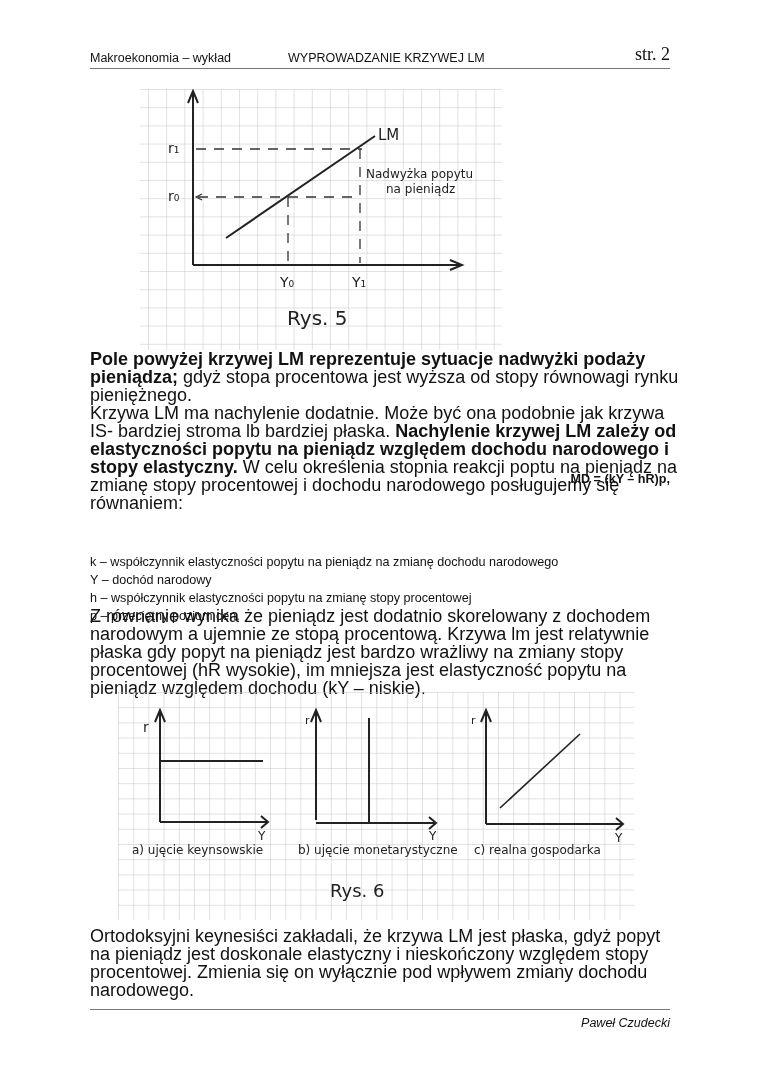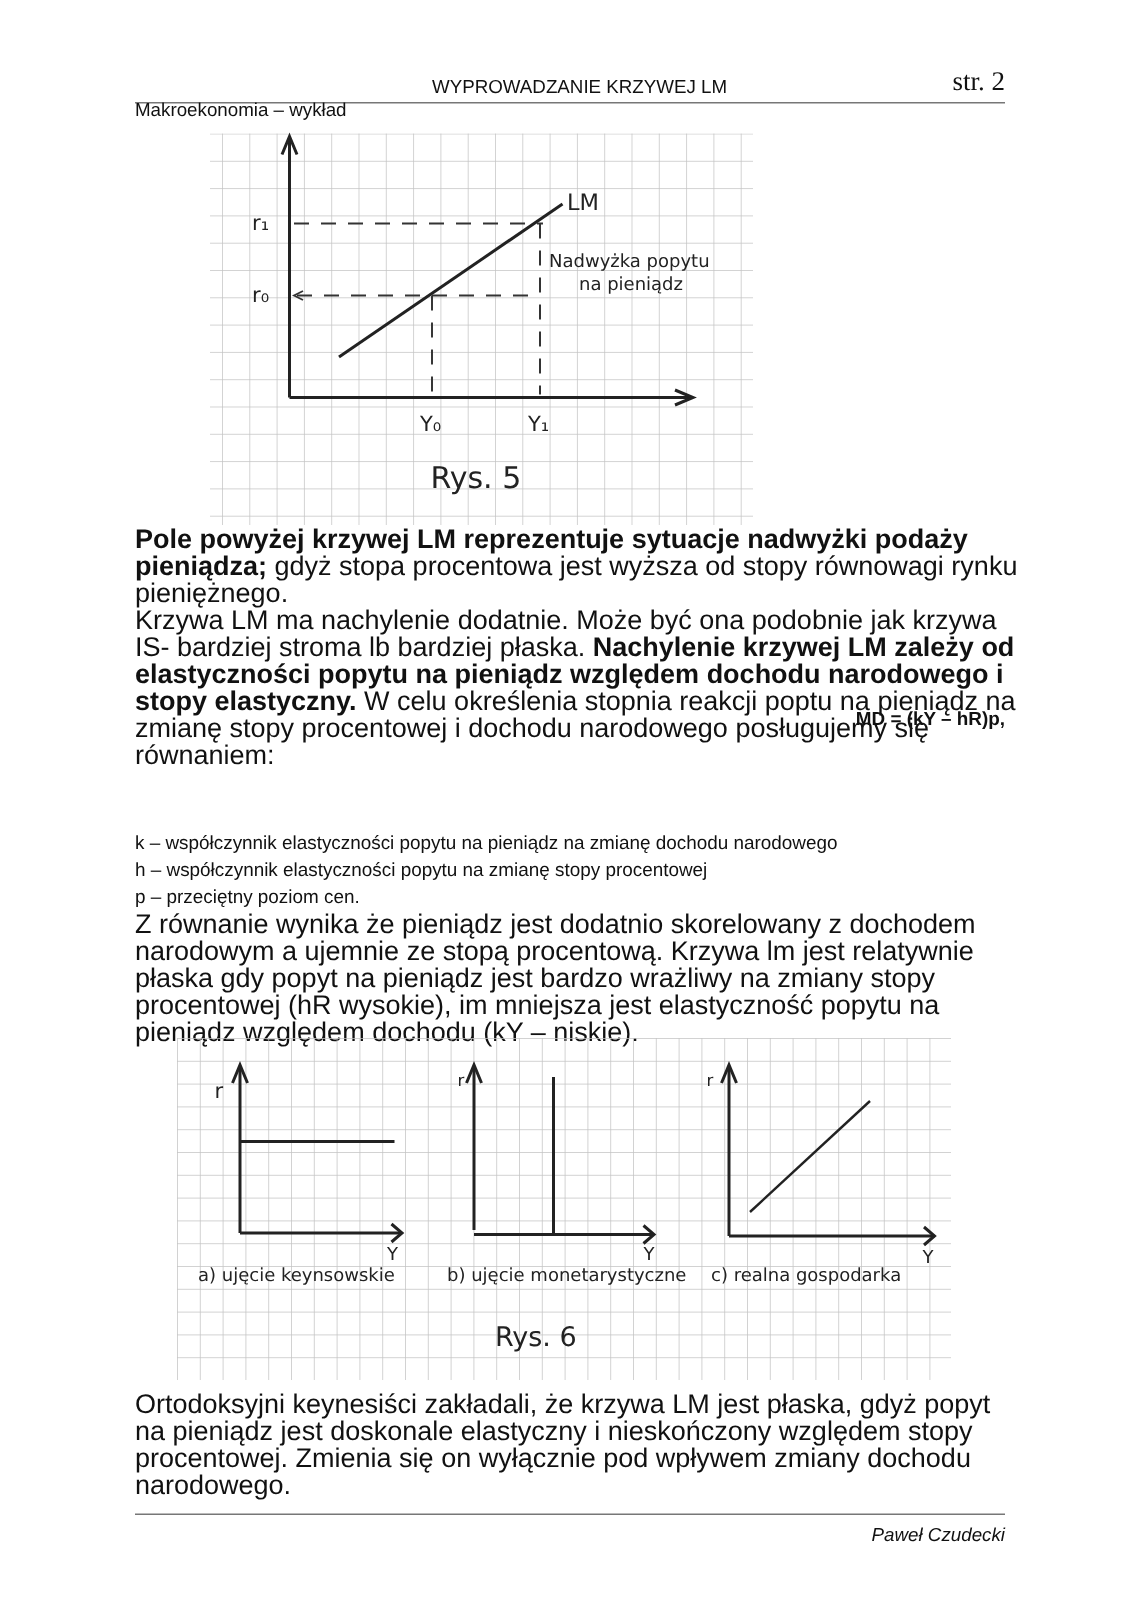--- a/index.html
+++ b/index.html
@@ -1,18 +1,18 @@
 <!DOCTYPE html>
 <html><head>
 <meta charset="utf-8">
 <style>
   html,body{margin:0;padding:0;background:#fff;}
   body{width:760px;height:1075px;position:relative;overflow:hidden;font-family:"Liberation Sans",sans-serif;color:#111;}
   .hdr{position:absolute;left:90px;top:48px;width:580px;height:20px;border-bottom:1px solid #777;}
-  .hdr-left{position:absolute;left:0;top:3px;font-size:12.5px;margin-top:15px;}
+  .hdr-left{position:absolute;left:0;top:3px;font-size:12.5px;}
   .hdr-mid{position:absolute;left:198px;top:3px;font-size:12.5px;}
   .hdr-right{position:absolute;right:0;top:-4px;font-size:18px;font-family:"Liberation Serif",serif;margin-left:48px;}
   .fig{position:absolute;}
   .fig svg{display:block;}
   .hand{font-family:"DejaVu Sans",sans-serif;}
   .txt{position:absolute;left:90px;width:590px;font-size:18px;line-height:18px;}
   .txt p{margin:0;}
   b{font-weight:bold;}
   .eq{position:absolute;left:90px;width:580px;text-align:right;top:472px;font-size:12.6px;font-weight:bold;}
   .def{position:absolute;left:90px;top:505px;font-size:12.6px;line-height:18px;margin-top:48px;}
@@ -66,20 +66,21 @@
 
 <div class="txt" style="top:350px;">
   <p><b>Pole powyżej krzywej LM reprezentuje sytuacje nadwyżki podaży pieniądza;</b><span> gdyż stopa procentowa jest wyższa od stopy równowagi rynku pieniężnego.</span></p>
   <p><span>Krzywa LM ma nachylenie dodatnie. Może być ona podobnie jak krzywa IS- bardziej stroma lb bardziej płaska. </span><b>Nachylenie krzywej LM zależy od elastyczności popytu na pieniądz względem dochodu narodowego i stopy elastyczny.</b><span>  W celu określenia stopnia reakcji poptu na pieniądz na zmianę stopy procentowej i dochodu narodowego posługujemy się równaniem:</span></p>
 </div>
 
 <div class="eq">MD = (kY – hR)p,</div>
 
 <div class="def">
   <div>k – współczynnik elastyczności popytu na pieniądz na zmianę dochodu narodowego</div>
+  <div>Y – dochód narodowy</div>
   <div>h – współczynnik elastyczności popytu na zmianę stopy procentowej</div>
   <div>p – przeciętny poziom cen.</div>
 </div>
 
 <div class="txt" style="top:607px;">
   <p>Z równanie wynika że pieniądz jest dodatnio skorelowany z dochodem narodowym a ujemnie ze stopą procentową. Krzywa lm jest relatywnie płaska gdy popyt na pieniądz jest bardzo wrażliwy na zmiany stopy procentowej (hR wysokie), im mniejsza jest elastyczność popytu na pieniądz względem dochodu (kY – niskie).</p>
 </div>
 
 <div class="fig" style="left:118px;top:692px;">
   <svg width="520" height="228" viewBox="0 0 520 228">

